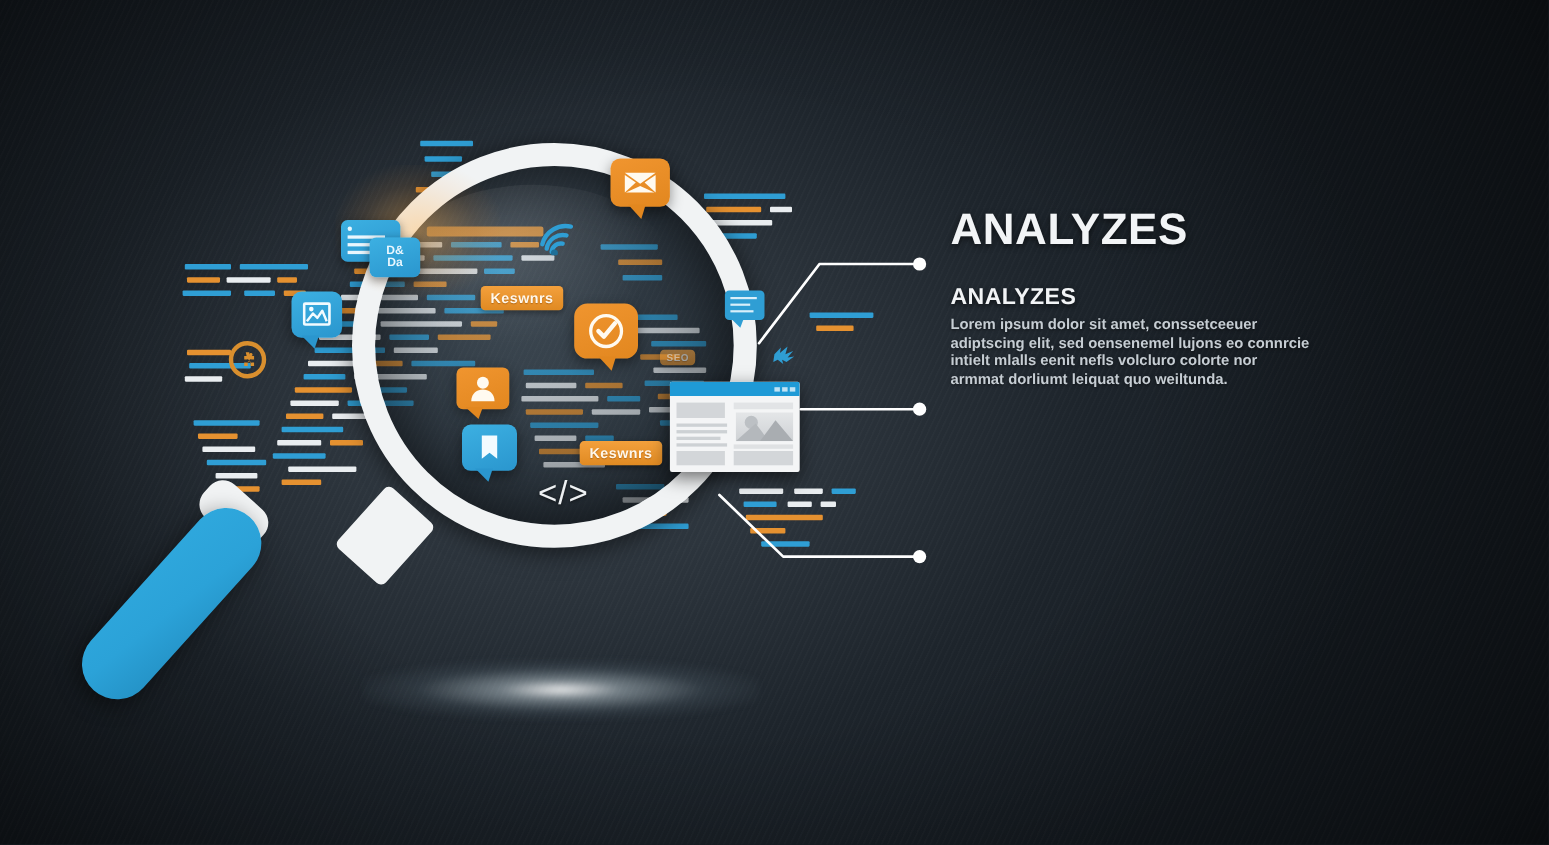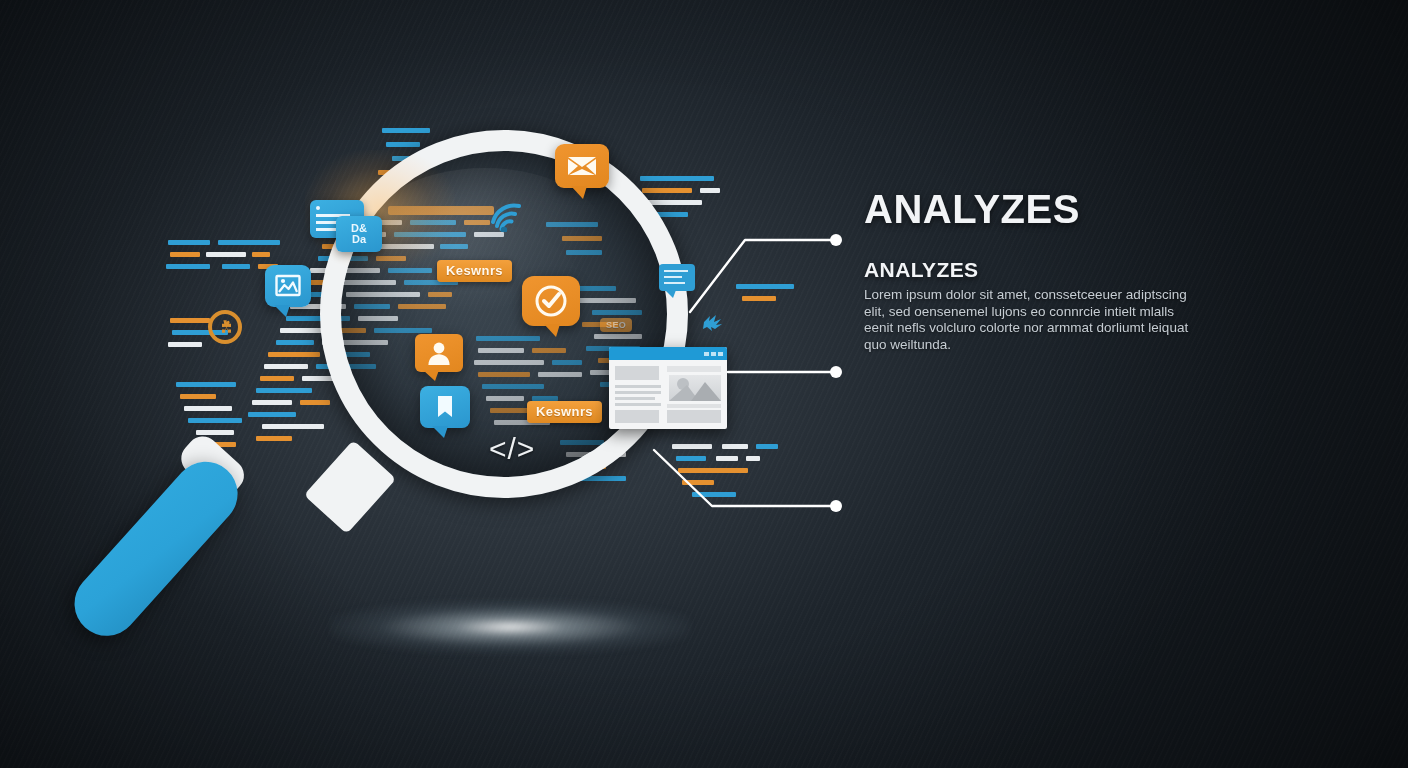--- a/index.html
+++ b/index.html
@@ -186,21 +186,21 @@
   }
   #headline .l2{ display:block; }
   .sec{ margin-top:26px; }
   .sec h3{
     color:#f2f4f6; font-size:21px; font-weight:700; letter-spacing:0.4px;
     margin-bottom:5px;
     text-shadow:0 2px 5px rgba(0,0,0,0.6);
   }
   .sec p{
     color:#c6cdd3; font-size:13.5px; line-height:16.5px;
-    font-weight:400;
+    font-weight:700;
     text-shadow:0 1px 3px rgba(0,0,0,0.55);
     filter:blur(0.25px);
   }
 </style>
 </head>
 <body>
 
 <div id="stage">
 
   <div class="layer" id="code-lines" style="inset:0;z-index:6;">

